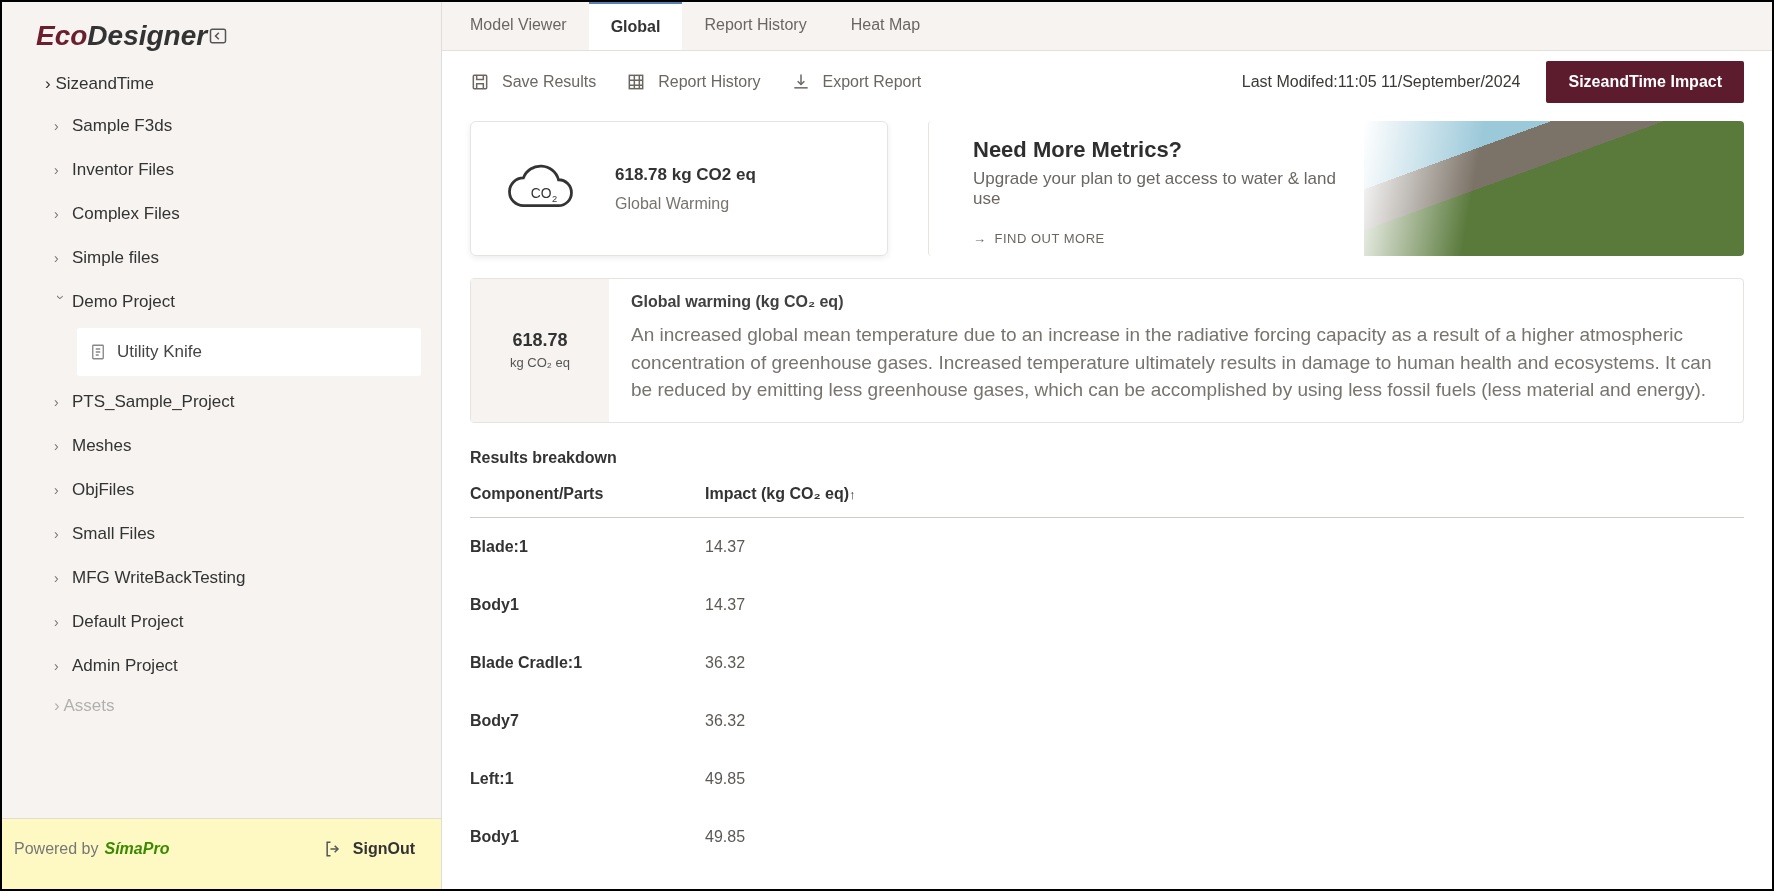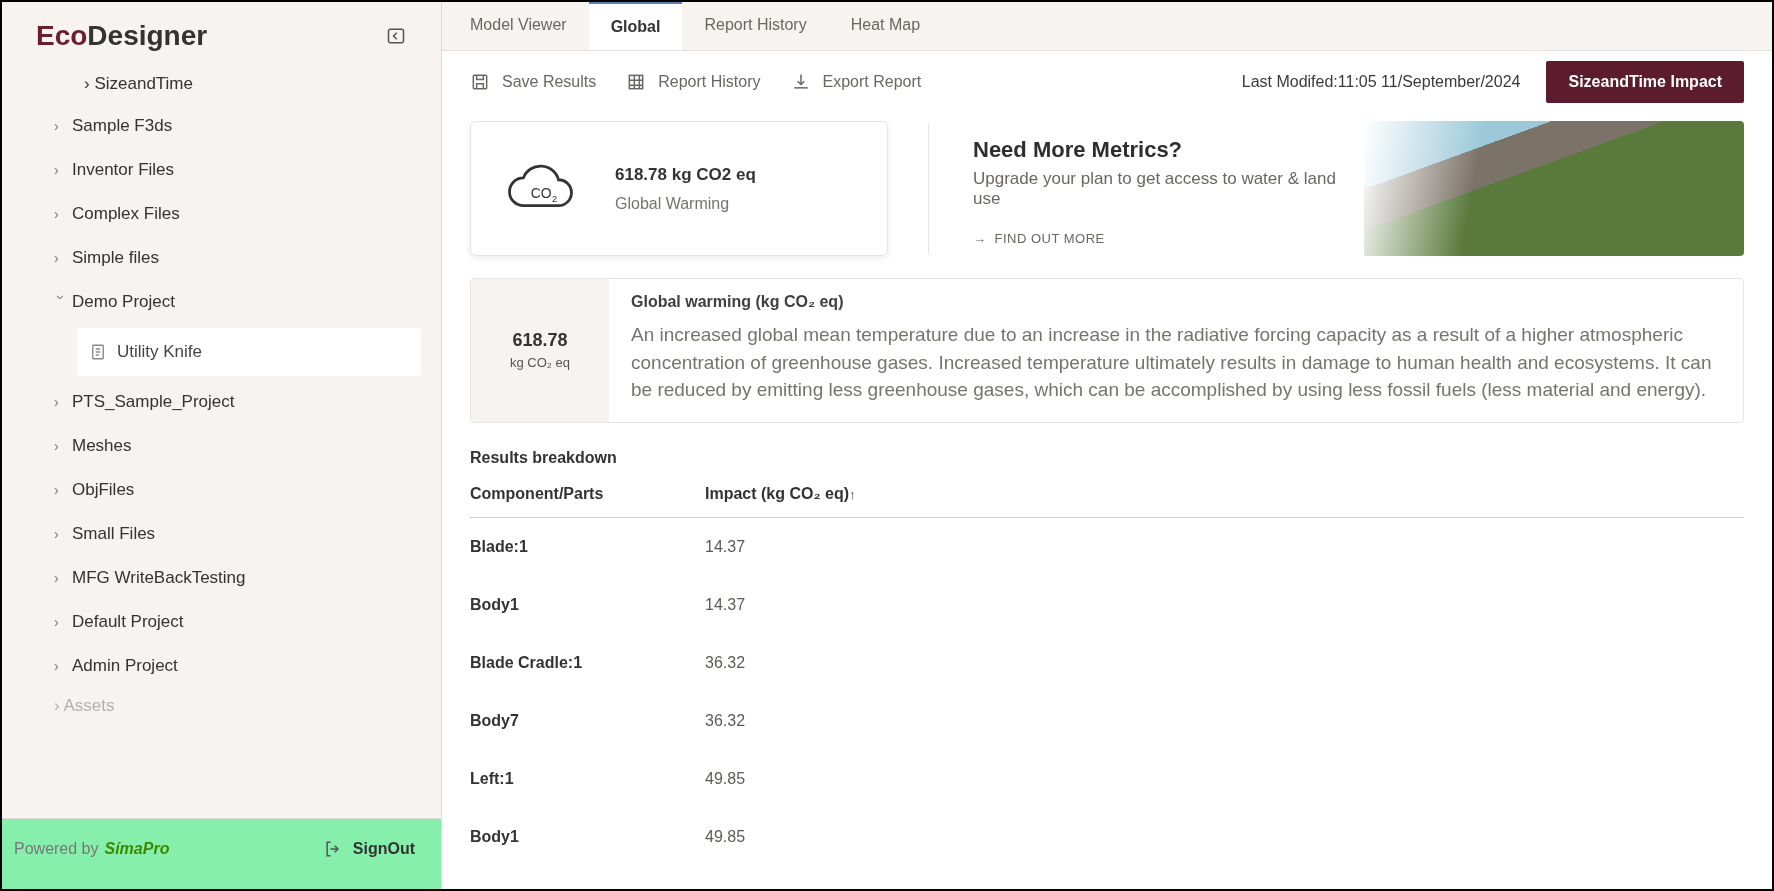--- a/index.html
+++ b/index.html
@@ -16,22 +16,22 @@
     width: 440px;
     min-width: 440px;
     background: #f6f3f0;
     border-right: 1px solid #ddd;
     display: flex;
     flex-direction: column;
   }
   .sidebar-header {
     display: flex;
     align-items: center;
-    justify-content: space-between;
     padding: 18px 34px 14px 34px;
+    font-style: italic;
   }
   .logo {
     font-size: 28px;
     font-weight: 600;
     color: #333;
   }
   .logo .eco { color: #6b1f2e; font-weight: 700; }
   .collapse-btn {
     width: 22px; height: 22px;
     display: flex; align-items: center; justify-content: center;
@@ -60,38 +60,38 @@
     padding: 14px 12px;
     border-radius: 2px;
     display: flex;
     align-items: center;
     gap: 10px;
     font-size: 17px;
     color: #444;
     cursor: pointer;
   }
   .tree-peek-top {
-    padding: 0 0 10px 82px;
+    padding: 0 0 10px 43px;
     font-size: 17px;
     color: #333;
   }
   .tree-peek-bottom {
     padding: 8px 0 0 52px;
     font-size: 17px;
     color: #333;
   }
   .sidebar-footer {
     border-top: 1px solid #e0dcd8;
     padding: 20px 26px 30px 12px;
     display: flex;
     align-items: center;
     justify-content: space-between;
     font-size: 16px;
     color: #777;
-    background: #86efac;
+    background: #fef9c3;
   }
   .powered { display: flex; align-items: center; gap: 6px; }
   .powered .simapro { color: #3a8a00; font-weight: 700; font-style: italic; }
   .signout { display: flex; align-items: center; gap: 10px; color: #333; font-weight: 600; cursor: pointer; }
   
   .main {
     flex: 1;
     display: flex;
     flex-direction: column;
     overflow: hidden;

